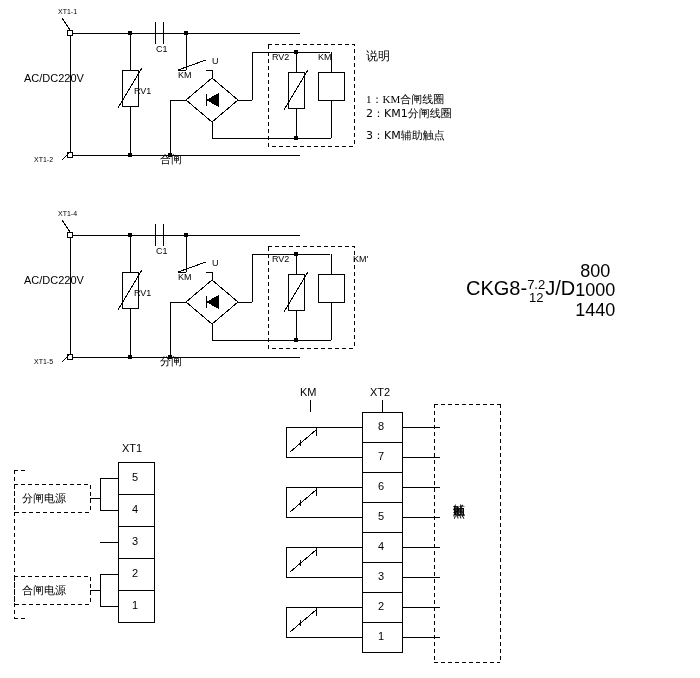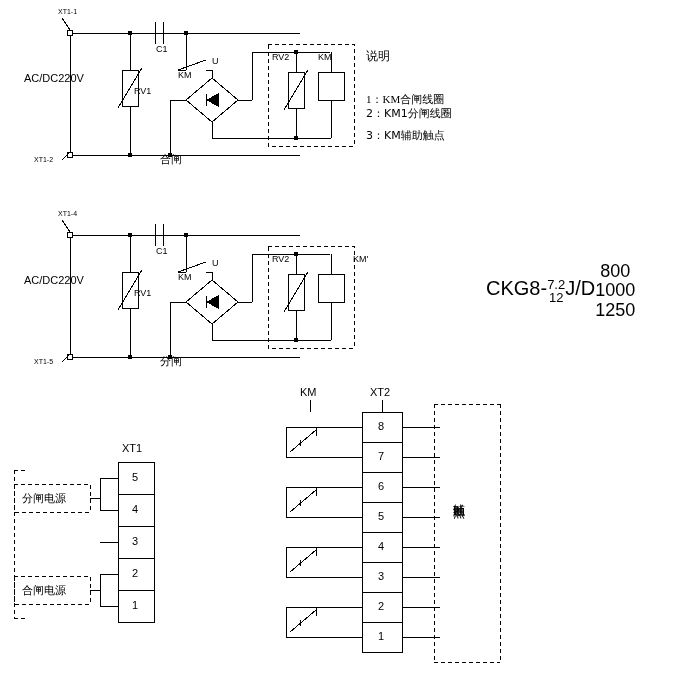--- a/index.html
+++ b/index.html
@@ -247,22 +247,22 @@
   <div class="lbl sm" style="left:212px;top:258px;">U</div>
   <div class="lbl sm" style="left:272px;top:254px;">RV2</div>
   <div class="lbl sm" style="left:315px;top:254px;margin-left:38px;">KM'</div>
   <div class="lbl md cn" style="left:160px;top:354px;">分闸</div>
 
   <div class="lbl legend-title cn" style="left:366px;top:48px;">说明</div>
   <div class="lbl legend-item cn" style="left:366px;top:92px;font-family:Liberation Serif, serif;">1：KM合闸线圈</div>
   <div class="lbl legend-item cn" style="left:366px;top:106px;">2：KM1分闸线圈</div>
   <div class="lbl legend-item cn" style="left:366px;top:128px;">3：KM辅助触点</div>
 
-  <div class="lbl" style="left:466px;top:262px;margin-left:20px;">
-    <span class="title-model">CKG8-</span><span class="frac"><span style="display:block;">7.2</span><span style="display:block;">12</span></span><span class="title-model">J/D</span><span class="stack"><span style="display:block;">800</span><span style="display:block;">1000</span><span style="display:block;">1250</span></span>
+  <div class="lbl" style="left:466px;top:262px;">
+    <span class="title-model">CKG8-</span><span class="frac"><span style="display:block;">7.2</span><span style="display:block;">12</span></span><span class="title-model">J/D</span><span class="stack"><span style="display:block;">800</span><span style="display:block;">1000</span><span style="display:block;">1440</span></span>
   </div>
 
   <div class="lbl md" style="left:122px;top:442px;">XT1</div>
   <div class="lbl md" style="left:132px;top:471px;">5</div>
   <div class="lbl md" style="left:132px;top:503px;">4</div>
   <div class="lbl md" style="left:132px;top:535px;">3</div>
   <div class="lbl md" style="left:132px;top:567px;">2</div>
   <div class="lbl md" style="left:132px;top:599px;">1</div>
   <div class="lbl md cn" style="left:22px;top:491px;">分闸电源</div>
   <div class="lbl md cn" style="left:22px;top:583px;">合闸电源</div>

